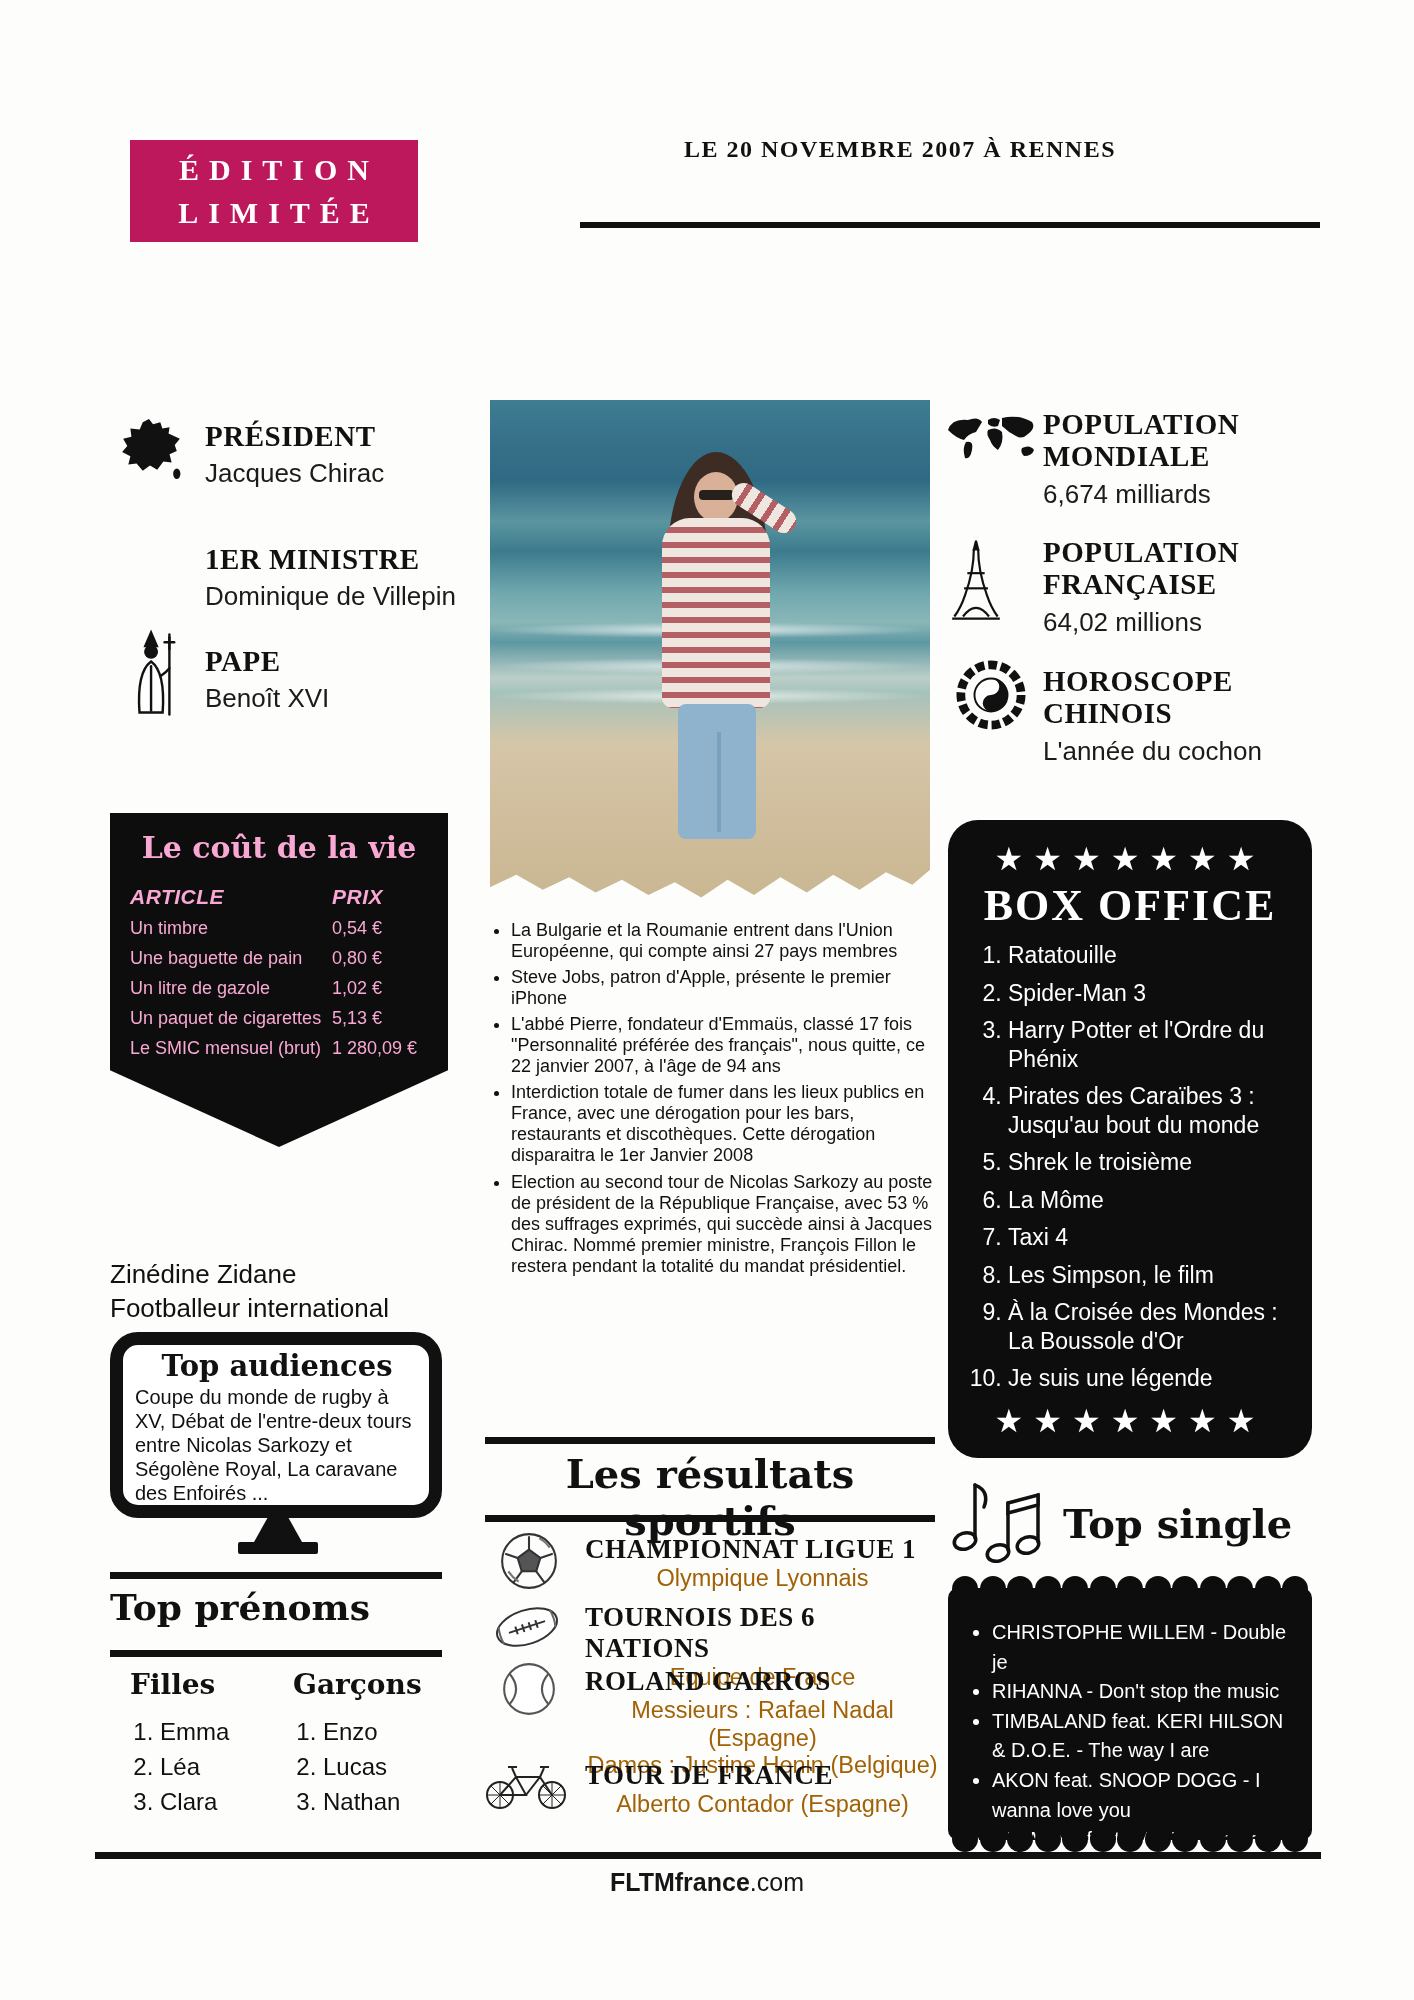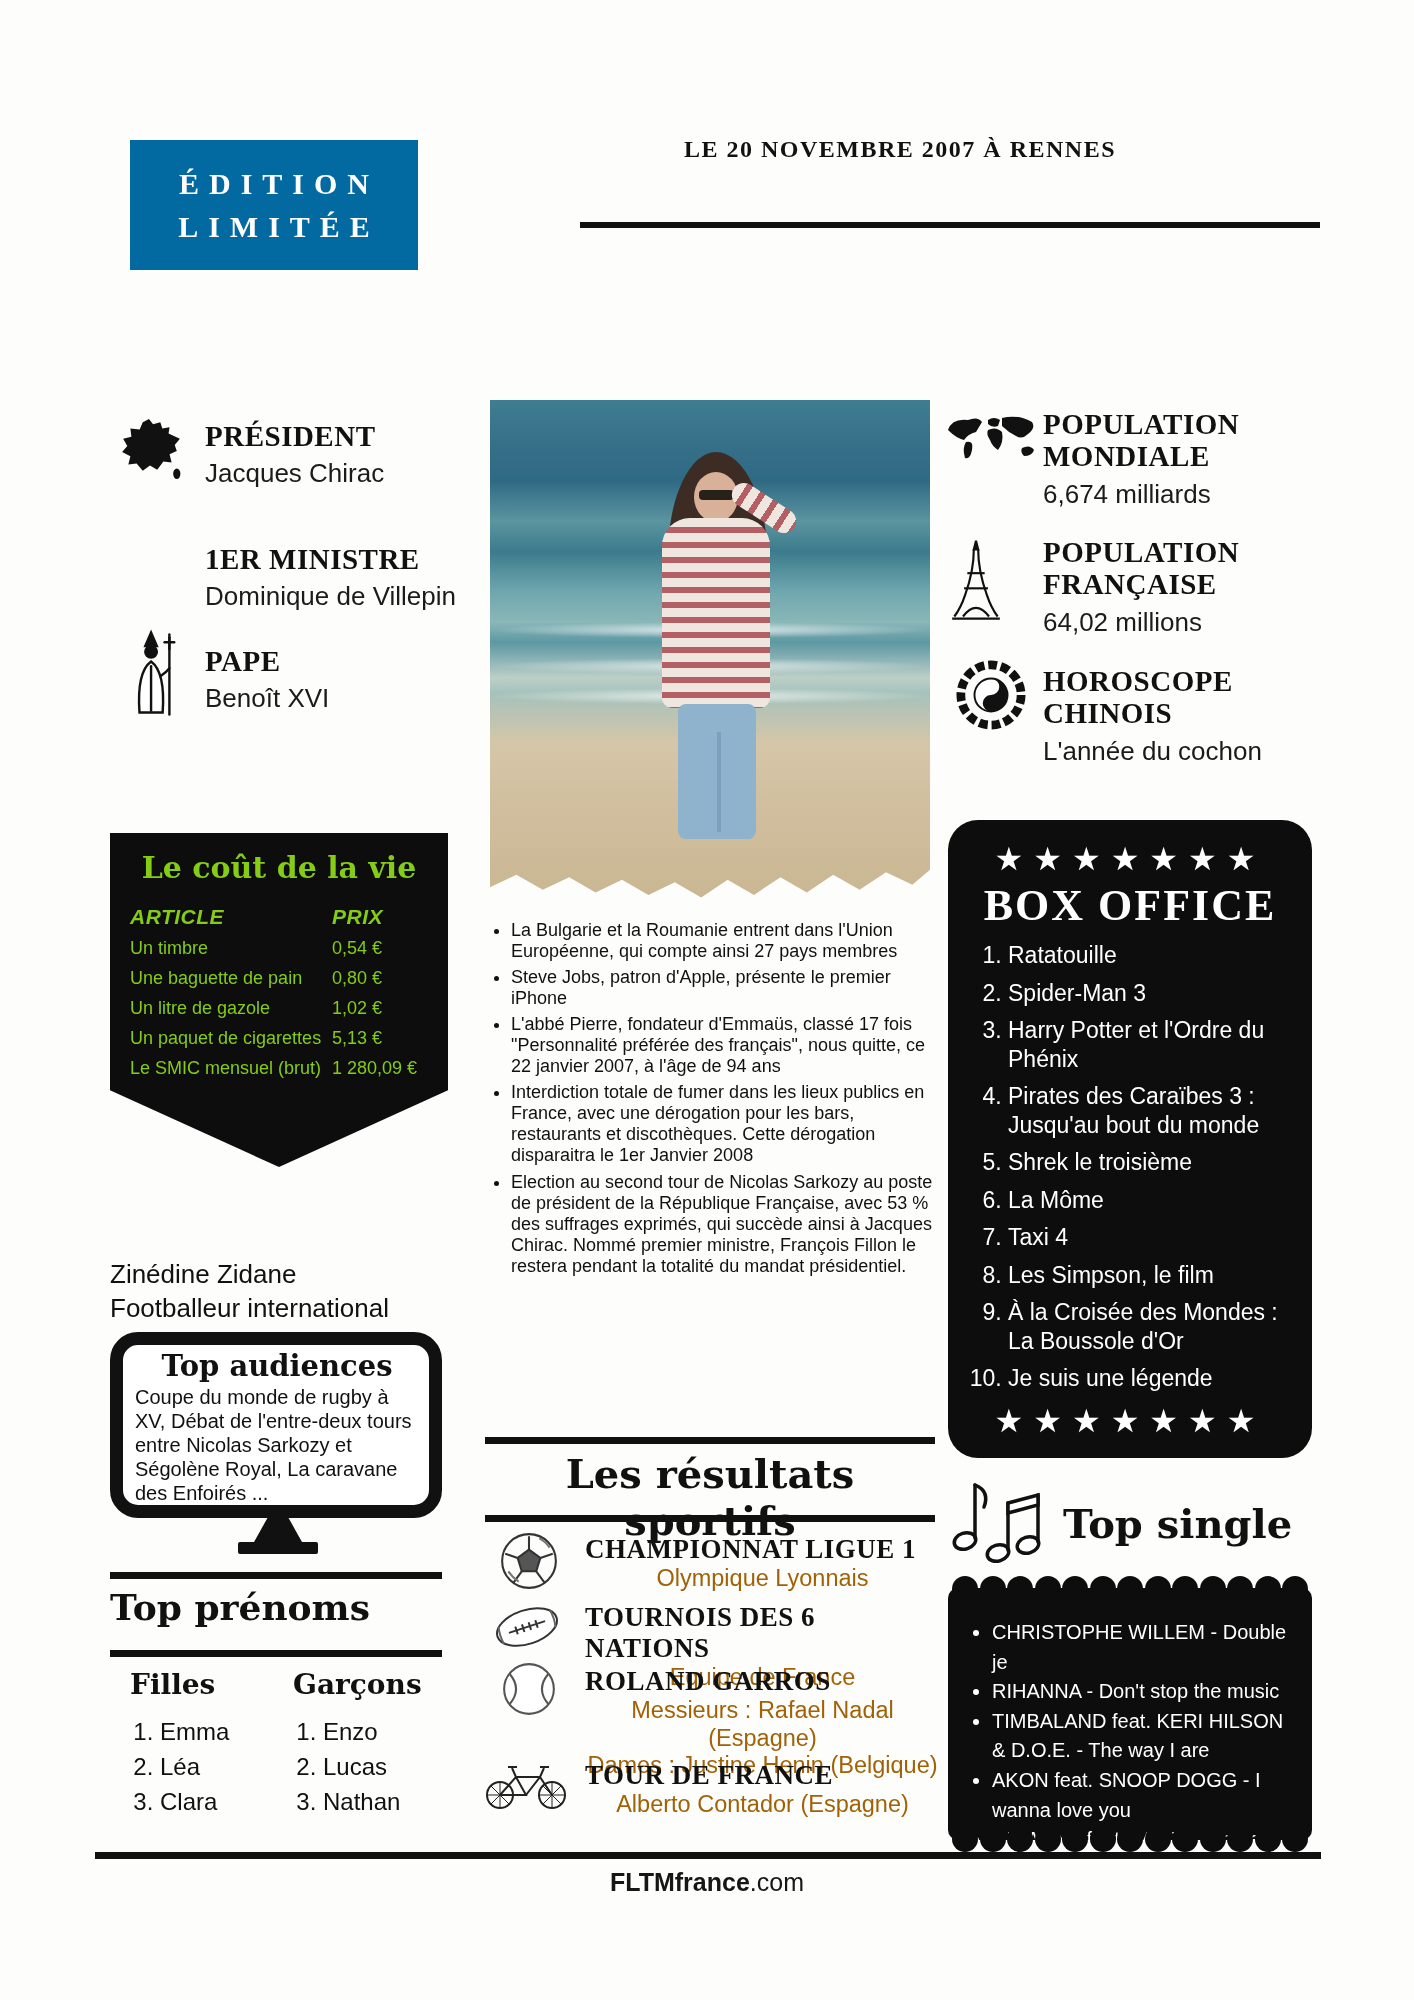--- a/index.html
+++ b/index.html
@@ -6,21 +6,21 @@
   body { background:#e8e8e8; font-family:"Liberation Sans", sans-serif; }
   #page {
     position:relative; width:1414px; height:2000px; margin:0 auto;
     background:#fdfdfb; color:#111; overflow:hidden;
   }
   .serif  { font-family:"Liberation Serif", serif; font-weight:700; }
   .black  { font-family:"DejaVu Serif", serif; font-weight:700; }
   .abs    { position:absolute; }
 
   
-  .badge { left:130px; top:140px; width:288px; height:130px; background:#0369a1;
+  .badge { left:130px; top:140px; width:288px; height:102px; background:#be185d;
            color:#fff; display:flex; flex-direction:column; align-items:center; justify-content:center; }
   .badge div { font-family:"Liberation Serif",serif; font-weight:700; font-size:30px; letter-spacing:10px; line-height:1.45; padding-left:10px; }
   .dateline { left:560px; top:136px; width:680px; text-align:center;
               font-size:24px; letter-spacing:1.5px; }
   .header-rule { left:580px; top:222px; width:740px; height:6px; background:#111; }
   .main-title { left:92px; top:244px; width:1240px; font-size:104px; line-height:1.05;
                 font-weight:700; letter-spacing:1px; white-space:nowrap;
                 -webkit-text-stroke:3px #111; color:#111; }
 
   
@@ -48,21 +48,21 @@
   .arm   { position:absolute; left:238px; top:96px; width:72px; height:24px; border-radius:12px;
            transform:rotate(33deg);
            background:repeating-linear-gradient(90deg,#efe6e0 0 9px,#b35f63 9px 15px); }
   .shirt { position:absolute; left:172px; top:118px; width:108px; height:190px;
            border-radius:28px 28px 10px 10px;
            background:repeating-linear-gradient(180deg,#efe6e0 0 9px,#b35f63 9px 15px); }
   .jeans { position:absolute; left:188px; top:304px; width:78px; height:135px; background:#8fb3cd; border-radius:8px; }
   .jeans::after { content:""; position:absolute; left:50%; top:28px; width:4px; height:100px; background:#7aa2bf; }
 
   
-  .cost-box { left:110px; top:833px; width:338px; height:334px; background:#0d0d0d; color:#84cc16;
+  .cost-box { left:110px; top:813px; width:338px; height:334px; background:#0d0d0d; color:#f9a8d4;
               clip-path:polygon(0 0,100% 0,100% 77%,50% 100%,0 77%); }
   .cost-title { text-align:center; margin-top:17px; font-size:30px; }
   .cost-table { display:grid; grid-template-columns:1fr 96px; margin:20px 20px 0; row-gap:9px;
                 font-size:18px; white-space:nowrap; }
   .cost-head { font-size:21px; font-weight:700; font-style:italic; letter-spacing:0.5px; }
 
   
   .personality-title { left:110px; top:1168px; width:350px; font-size:33px; line-height:1.15; }
   .personality-body  { left:110px; top:1258px; width:350px; font-size:26px; line-height:1.3; }
   .tv-screen { left:110px; top:1332px; width:332px; height:186px; background:#fff;

